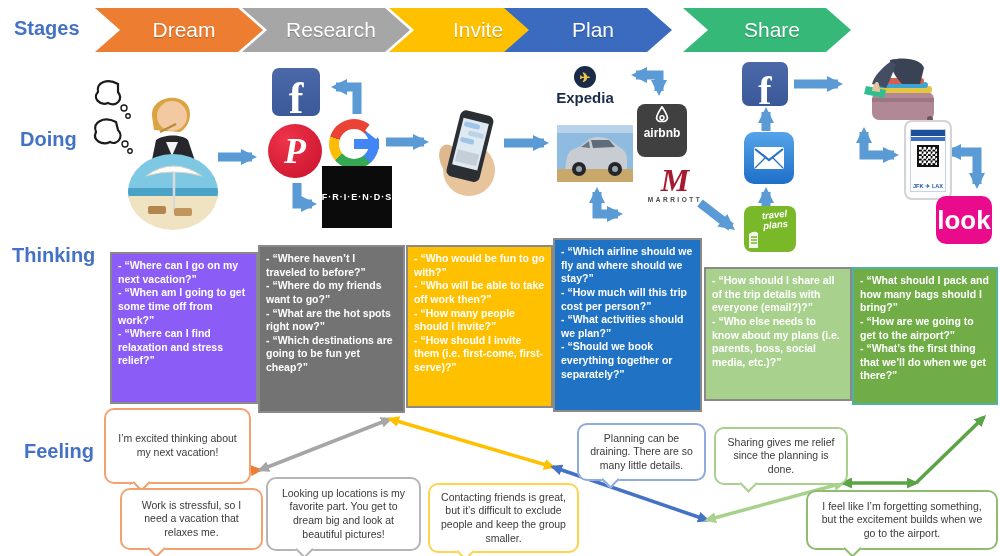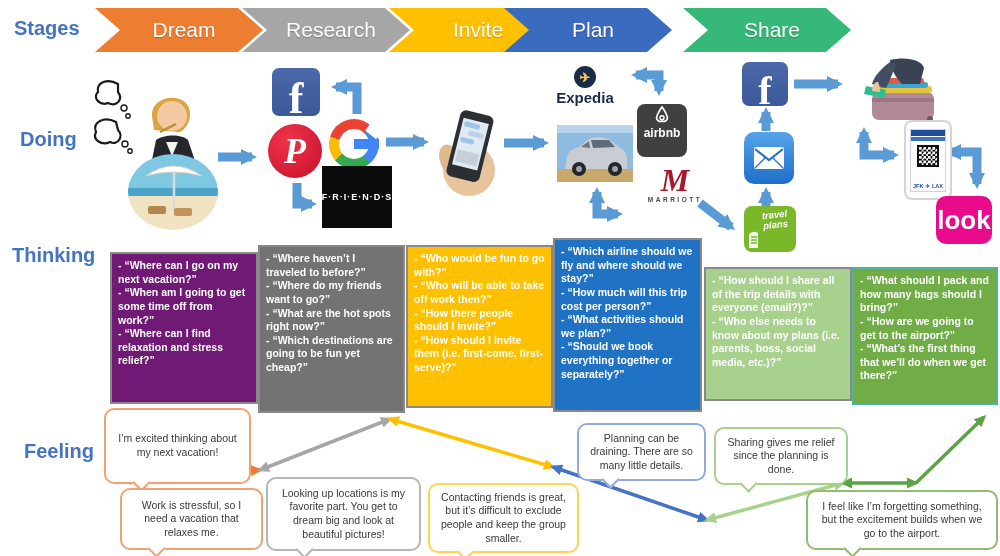--- a/index.html
+++ b/index.html
@@ -252,35 +252,35 @@
         <span>JFK</span>
         <span>✈</span>
         <span>LAX</span>
       </div>
     </div>
   </div>
   <div class="abs icon-lyft" style="left:936px;top:196px;width:56px;height:48px;">
     <span>look</span>
   </div>
 
-  <div class="think-box" style="left: 110px; top: 252px; width: 148px; height: 152px; background: #701a75;">
+  <div class="think-box" style="left: 110px; top: 252px; width: 148px; height: 152px; background: #8b5cf6;">
     <div class="t-item">- “Where can I go on my next vacation?”</div>
     <div class="t-item">- “When am I going to get some time off from work?”</div>
     <div class="t-item">- “Where can I find relaxation and stress relief?”</div>
   </div>
   <div class="think-box" style="left: 258px; top: 245px; width: 147px; height: 168px; background: #737373;">
     <div class="t-item">- “Where haven’t I traveled to before?”</div>
     <div class="t-item">- “Where do my friends want to go?”</div>
     <div class="t-item">- “What are the hot spots right now?”</div>
     <div class="t-item">- “Which destinations are going to be fun yet cheap?”</div>
   </div>
   <div class="think-box" style="left: 406px; top: 245px; width: 147px; height: 163px; background: rgb(255, 192, 0);">
     <div class="t-item">- “Who would be fun to go with?”</div>
     <div class="t-item">- “Who will be able to take off work then?”</div>
-    <div class="t-item">- “How there people should I invite?”</div>
+    <div class="t-item">- “How many people should I invite?”</div>
     <div class="t-item">- “How should I invite them (i.e. first-come, first-serve)?”</div>
   </div>
   <div class="think-box" style="left: 553px; top: 238px; width: 149px; height: 174px; background: rgb(31, 114, 196);">
     <div class="t-item">- “Which airline should we fly and where should we stay?”</div>
     <div class="t-item">- “How much will this trip cost per person?”</div>
     <div class="t-item">- “What activities should we plan?”</div>
     <div class="t-item">- “Should we book everything together or separately?”</div>
   </div>
   <div class="think-box" style="left: 704px; top: 267px; width: 148px; height: 134px; background: rgb(169, 209, 142);">
     <div class="t-item">- “How should I share all of the trip details with everyone (email?)?”</div>

